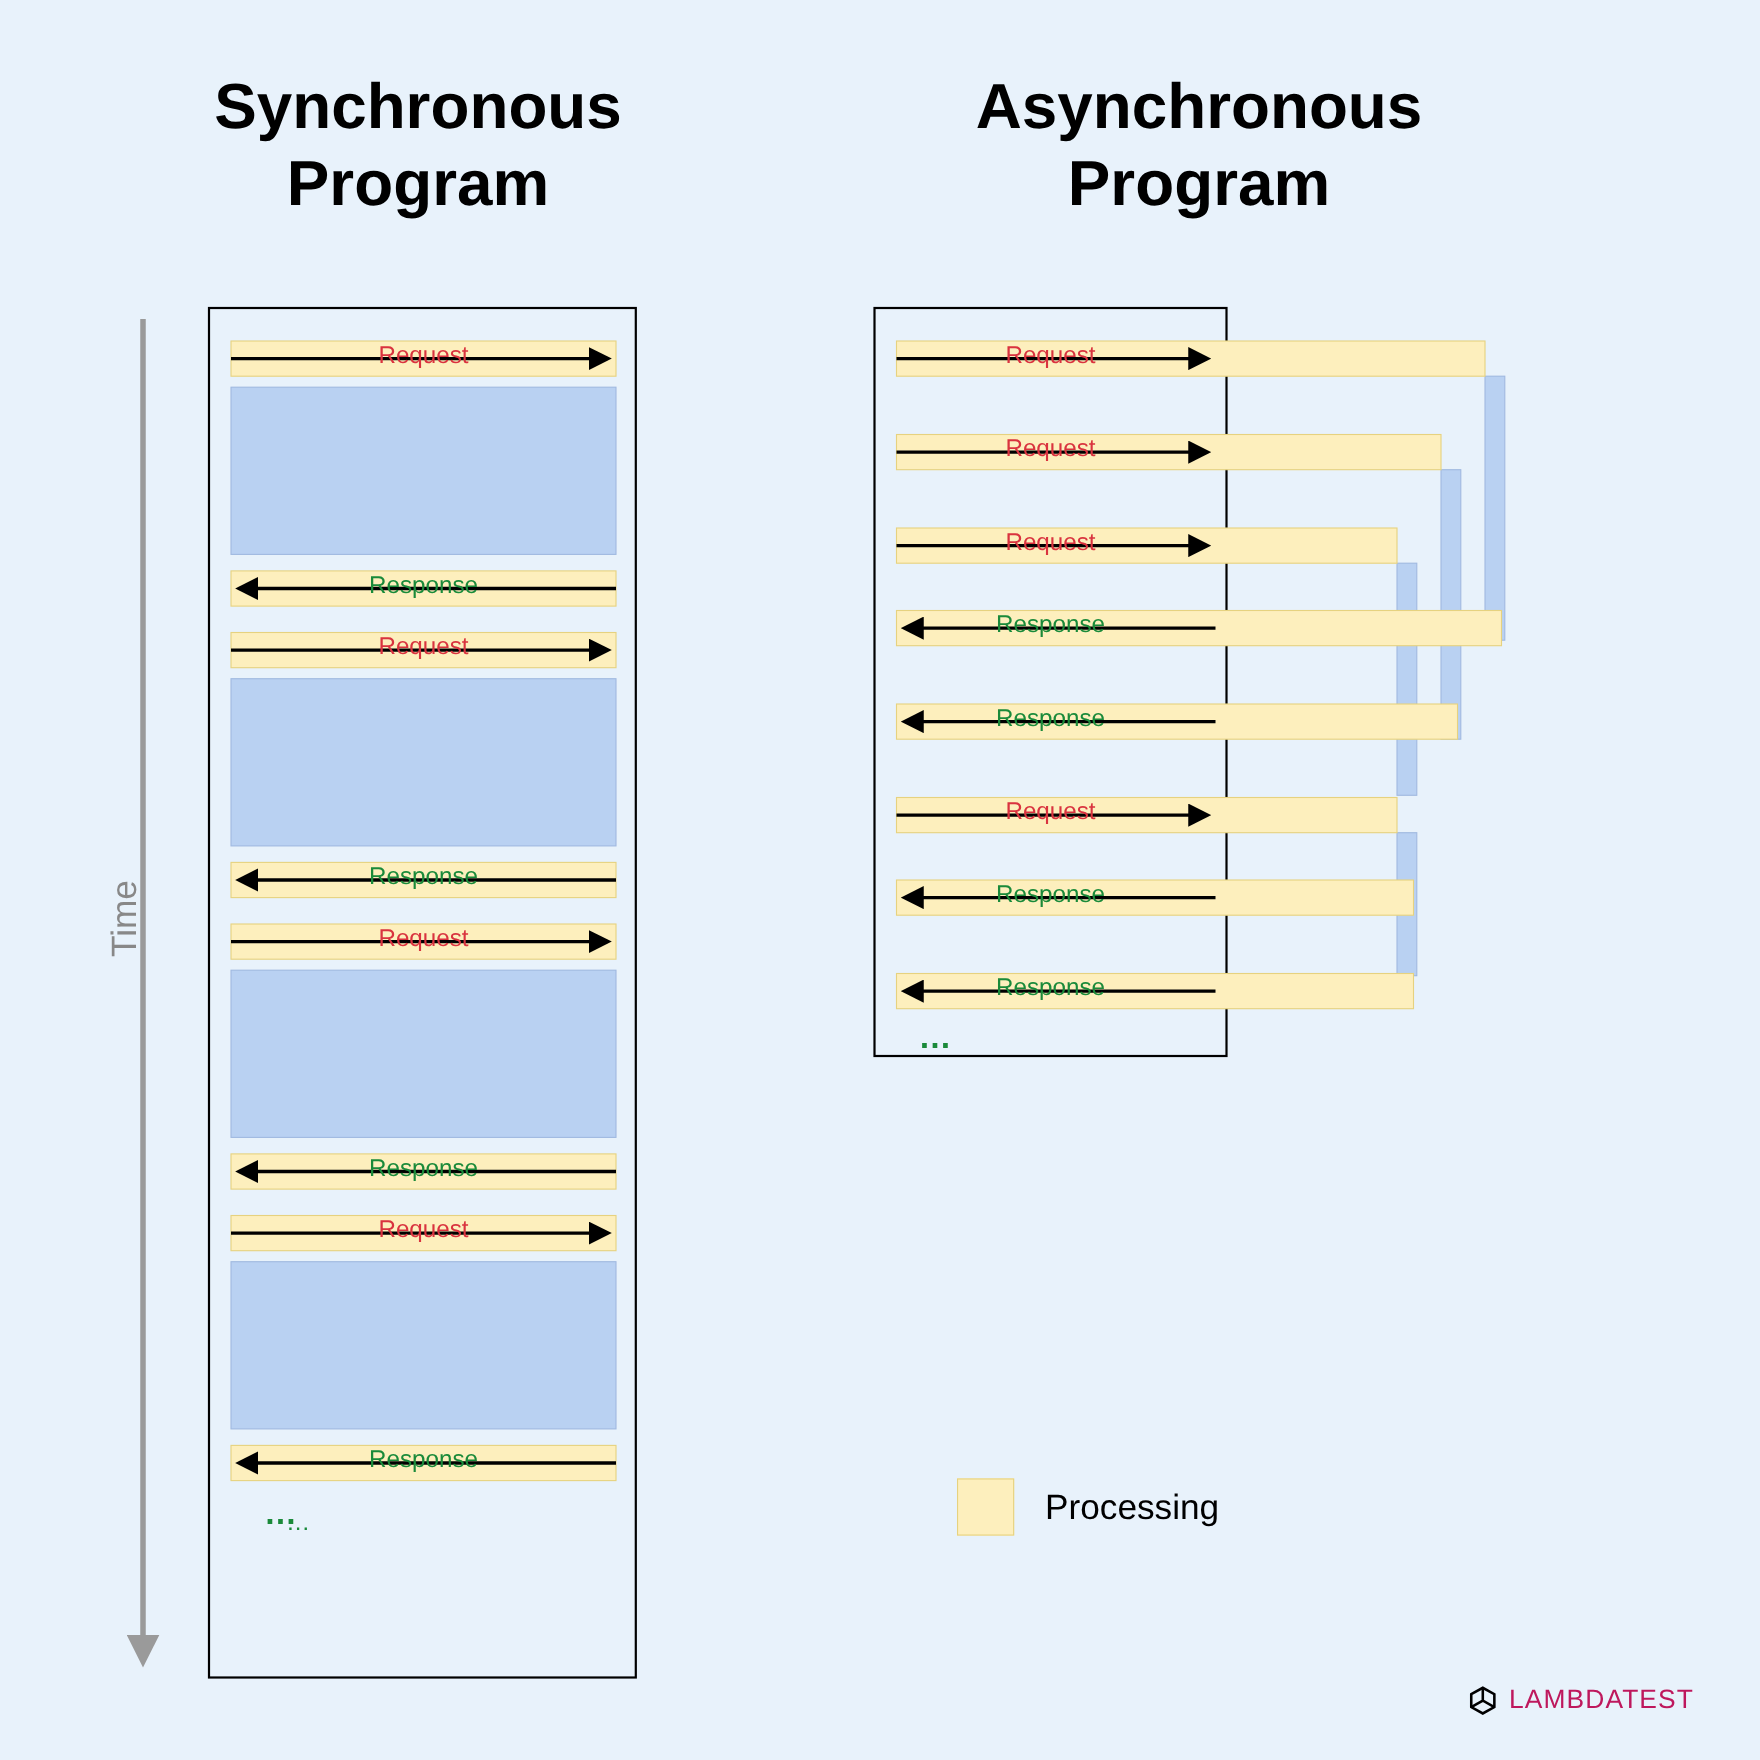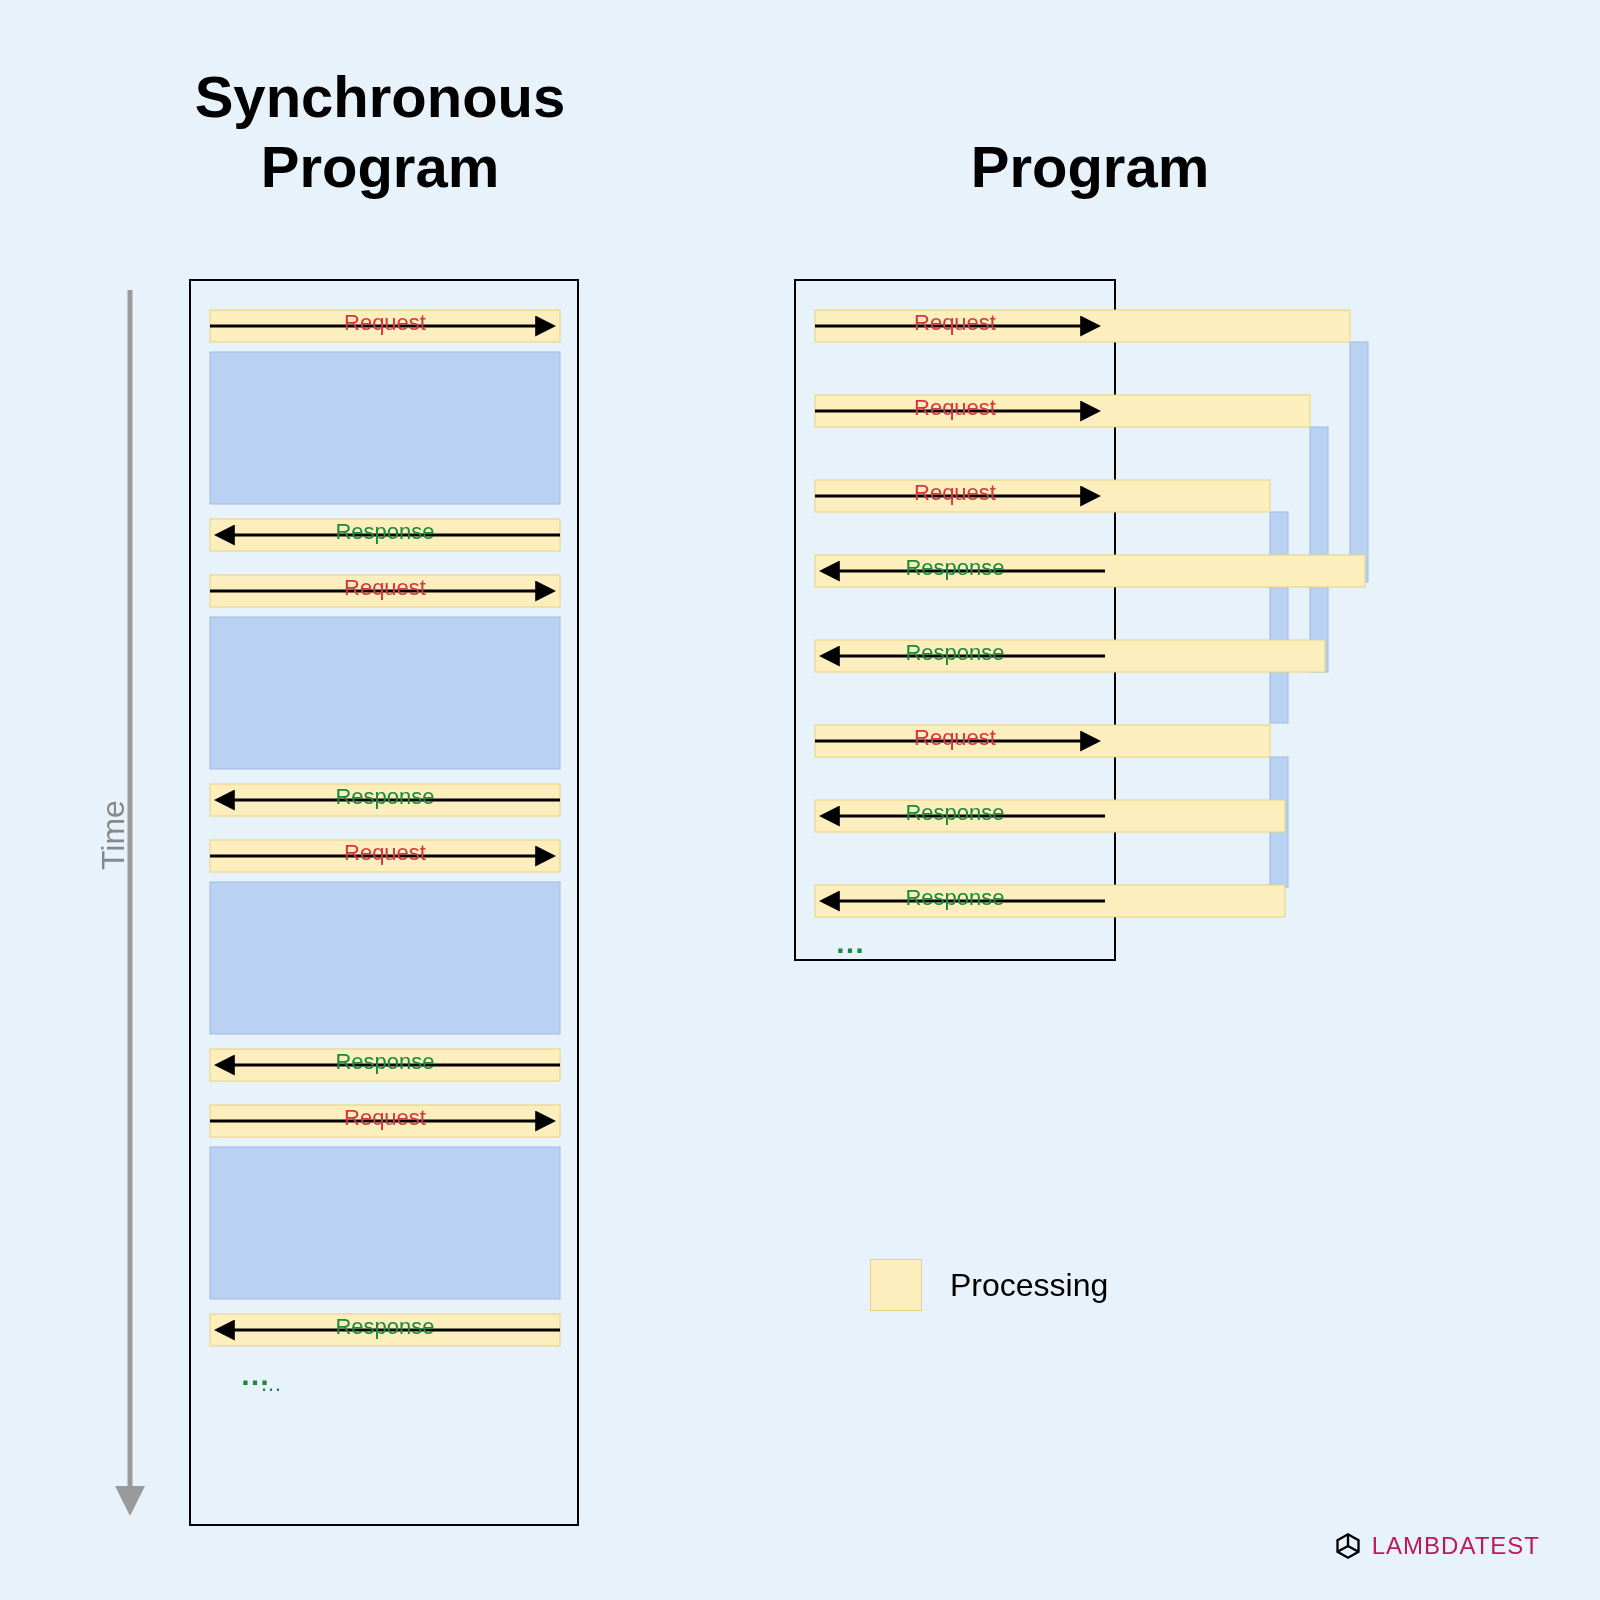--- a/index.html
+++ b/index.html
@@ -29,21 +29,21 @@
     left: 95px;
     top: 870px;
     transform: rotate(-90deg);
     transform-origin: left top;
     font-size: 32px;
     color: #888;
   }
   .legend {
     position: absolute;
     left: 870px;
-    top: 1259px;
+    top: 1344px;
   }
   .legend-row {
     display: flex;
     align-items: center;
     margin-bottom: 28px;
   }
   .legend-swatch {
     width: 52px;
     height: 52px;
     border: 1px solid #d4c27a;
@@ -140,21 +140,21 @@
       <rect x="815" y="885" width="470" height="32" fill="#fdefbd" stroke="#e6d27f" stroke-width="1"></rect>
       <line x1="1105" y1="901" x2="823" y2="901" stroke="#000000" stroke-width="3" marker-end="url(#arrow)"></line>
       <text x="955" y="899" fill="#1a8a3a" font-size="22" font-family="Arial" text-anchor="middle" dominant-baseline="middle">Response</text>
       <text x="835" y="953" fill="#1a8a3a" font-size="30" font-weight="bold">…</text>
     </svg>
 
   <div class="title" style="left:150px; top:62px; width:460px;">
     <span>Synchronous</span><br><span>Program</span>
   </div>
   <div class="title" style="left:830px; top:62px; width:520px;">
-    <br><span>Program</span>
+    <span>Asynchronous</span><br><span>Program</span>
   </div>
 
   <div class="time-label">Time</div>
 
   <div class="legend">
     <div class="legend-row">
       <div class="legend-swatch" style="background:#fdefbd;border-color:#e6d27f;"></div>
       <div class="legend-label">Processing</div>
     </div>
   </div>

